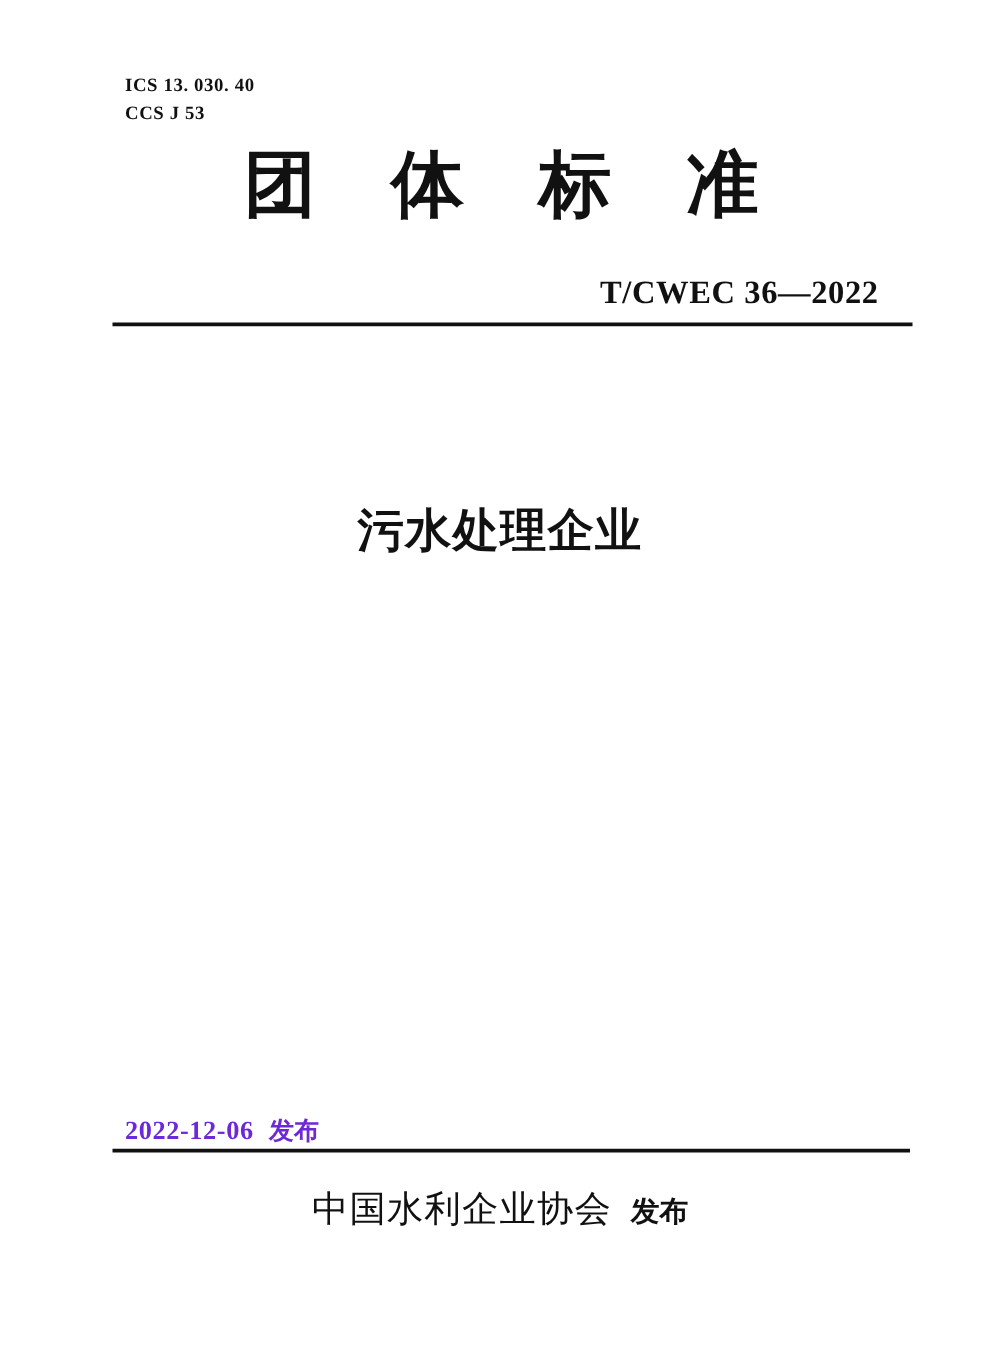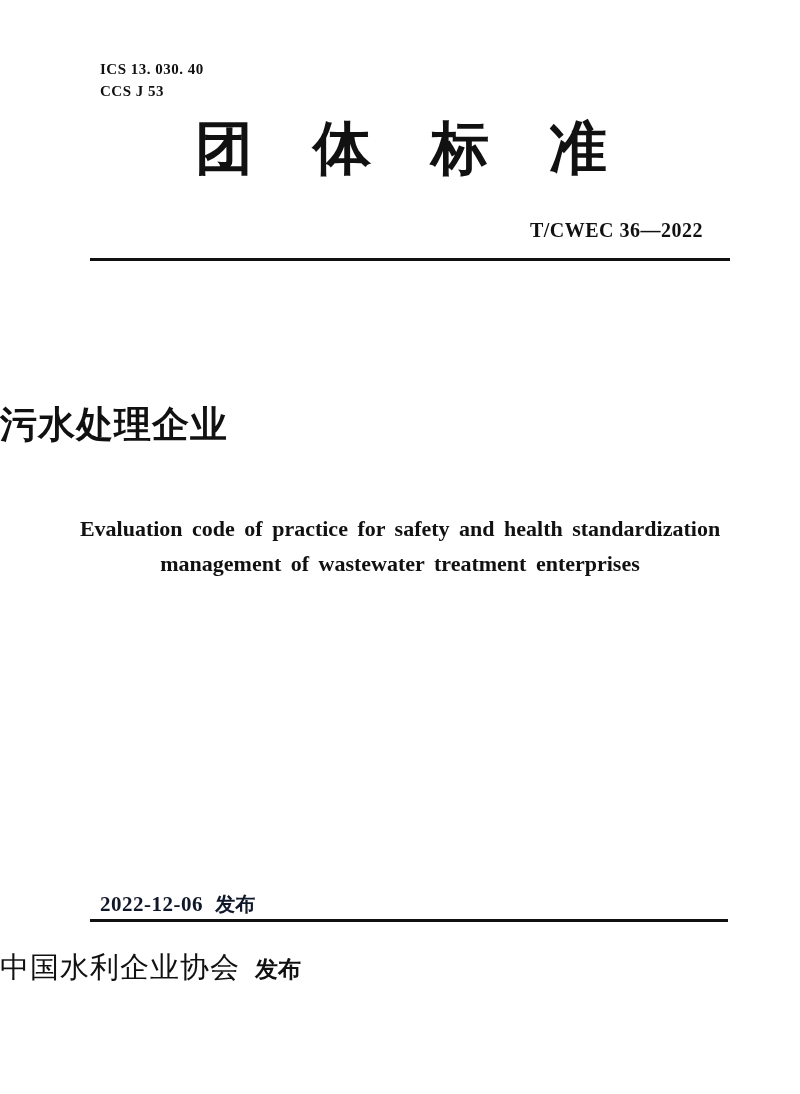--- a/index.html
+++ b/index.html
@@ -39,39 +39,39 @@
     line-height: 64px;
     color: #111111;
   }
 
   
   .std-num {
     position: absolute;
     top: 219px; right: 97px;
     font-family: "Liberation Serif", serif;
     font-weight: bold;
-    font-size: 20px;
+    font-size: 26px;
     letter-spacing: 0.5px;
     color: #111111;
   }
 
   .rule {
     position: absolute;
     height: 2.5px;
     background: #111111;
   }
   .rule-top { left: 90px; top: 258px; width: 640px; }
   .rule-bottom { left: 90px; top: 919px; width: 638px; }
 
   
   .title-cn {
     position: absolute;
     left: 0; top: 400px;
     width: 800px;
-    text-align: left;
+    text-align: center;
     font-family: "Liberation Sans", sans-serif;
     font-weight: bold;
     font-size: 37px;
     line-height: 49px;
     letter-spacing: 1px;
     color: #111111;
   }
 
   
   .title-en {
@@ -89,40 +89,40 @@
 
   
   .dates-row {
     position: absolute;
     left: 100px; top: 891px;
     width: 623px;
     display: flex;
     justify-content: space-between;
     align-items: baseline;
     font-size: 21px;
-    color: #0f172a;
+    color: #6d28d9;
   }
   .date-num {
     font-family: "Liberation Serif", serif;
     font-weight: bold;
     letter-spacing: 0.5px;
   }
   .date-label {
     font-family: "Liberation Sans", sans-serif;
     font-weight: bold;
     font-size: 20px;
     margin-left: 7px;
   }
 
   
   .publisher-line {
     position: absolute;
     left: 0; top: 948px;
     width: 800px;
-    text-align: left;
+    text-align: center;
     color: #111111;
   }
   .publisher-name {
     font-family: "Liberation Serif", serif;
     font-weight: normal;
     font-size: 29px;
     letter-spacing: 1px;
   }
   .publisher-action {
     font-family: "Liberation Sans", sans-serif;
@@ -149,24 +149,20 @@
   </div>
 
   <div class="std-num">T/CWEC 36—2022</div>
 
   <div class="rule rule-top"></div>
 
   <div class="title-cn">
     <div>污水处理企业</div>
   </div>
 
-  <div class="title-en">
-    <div>Evaluation code of practice for safety and health standardization</div>
-    <div>management of wastewater treatment enterprises</div>
-  </div>
 
   <div class="dates-row">
     <div>
       <span class="date-num">2022-12-06</span>
       <span class="date-label">发布</span>
     </div>
   </div>
 
   <div class="rule rule-bottom"></div>
 

